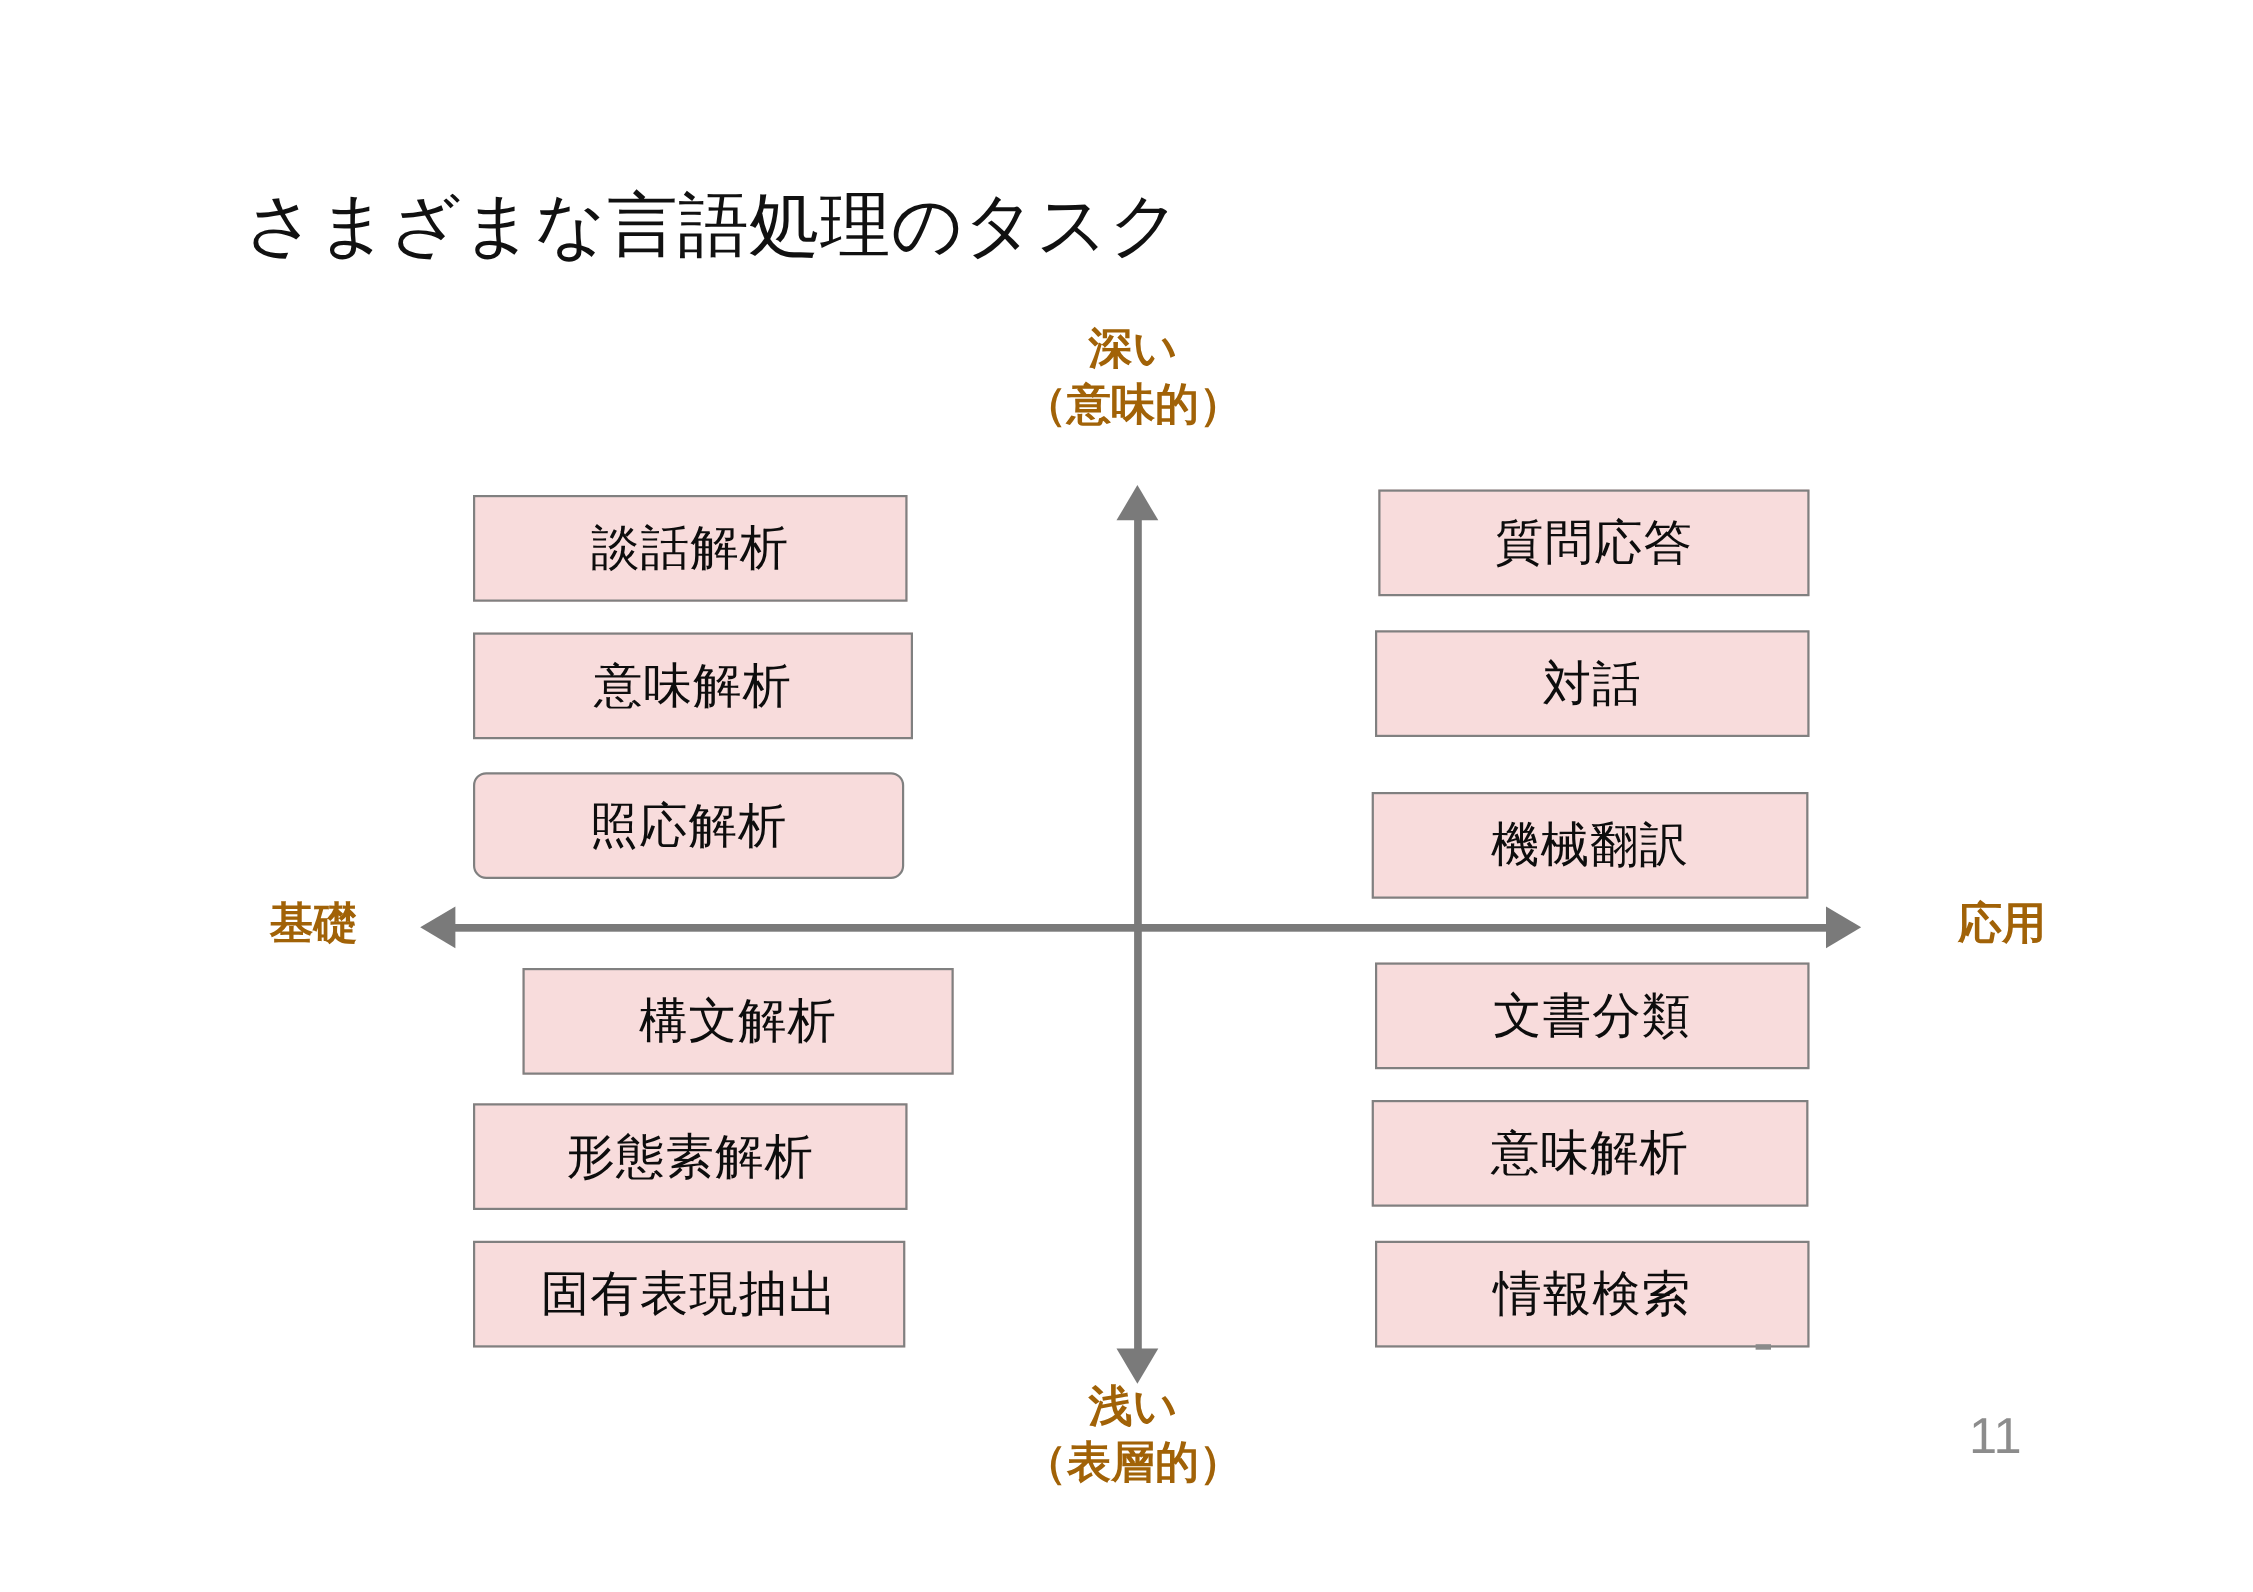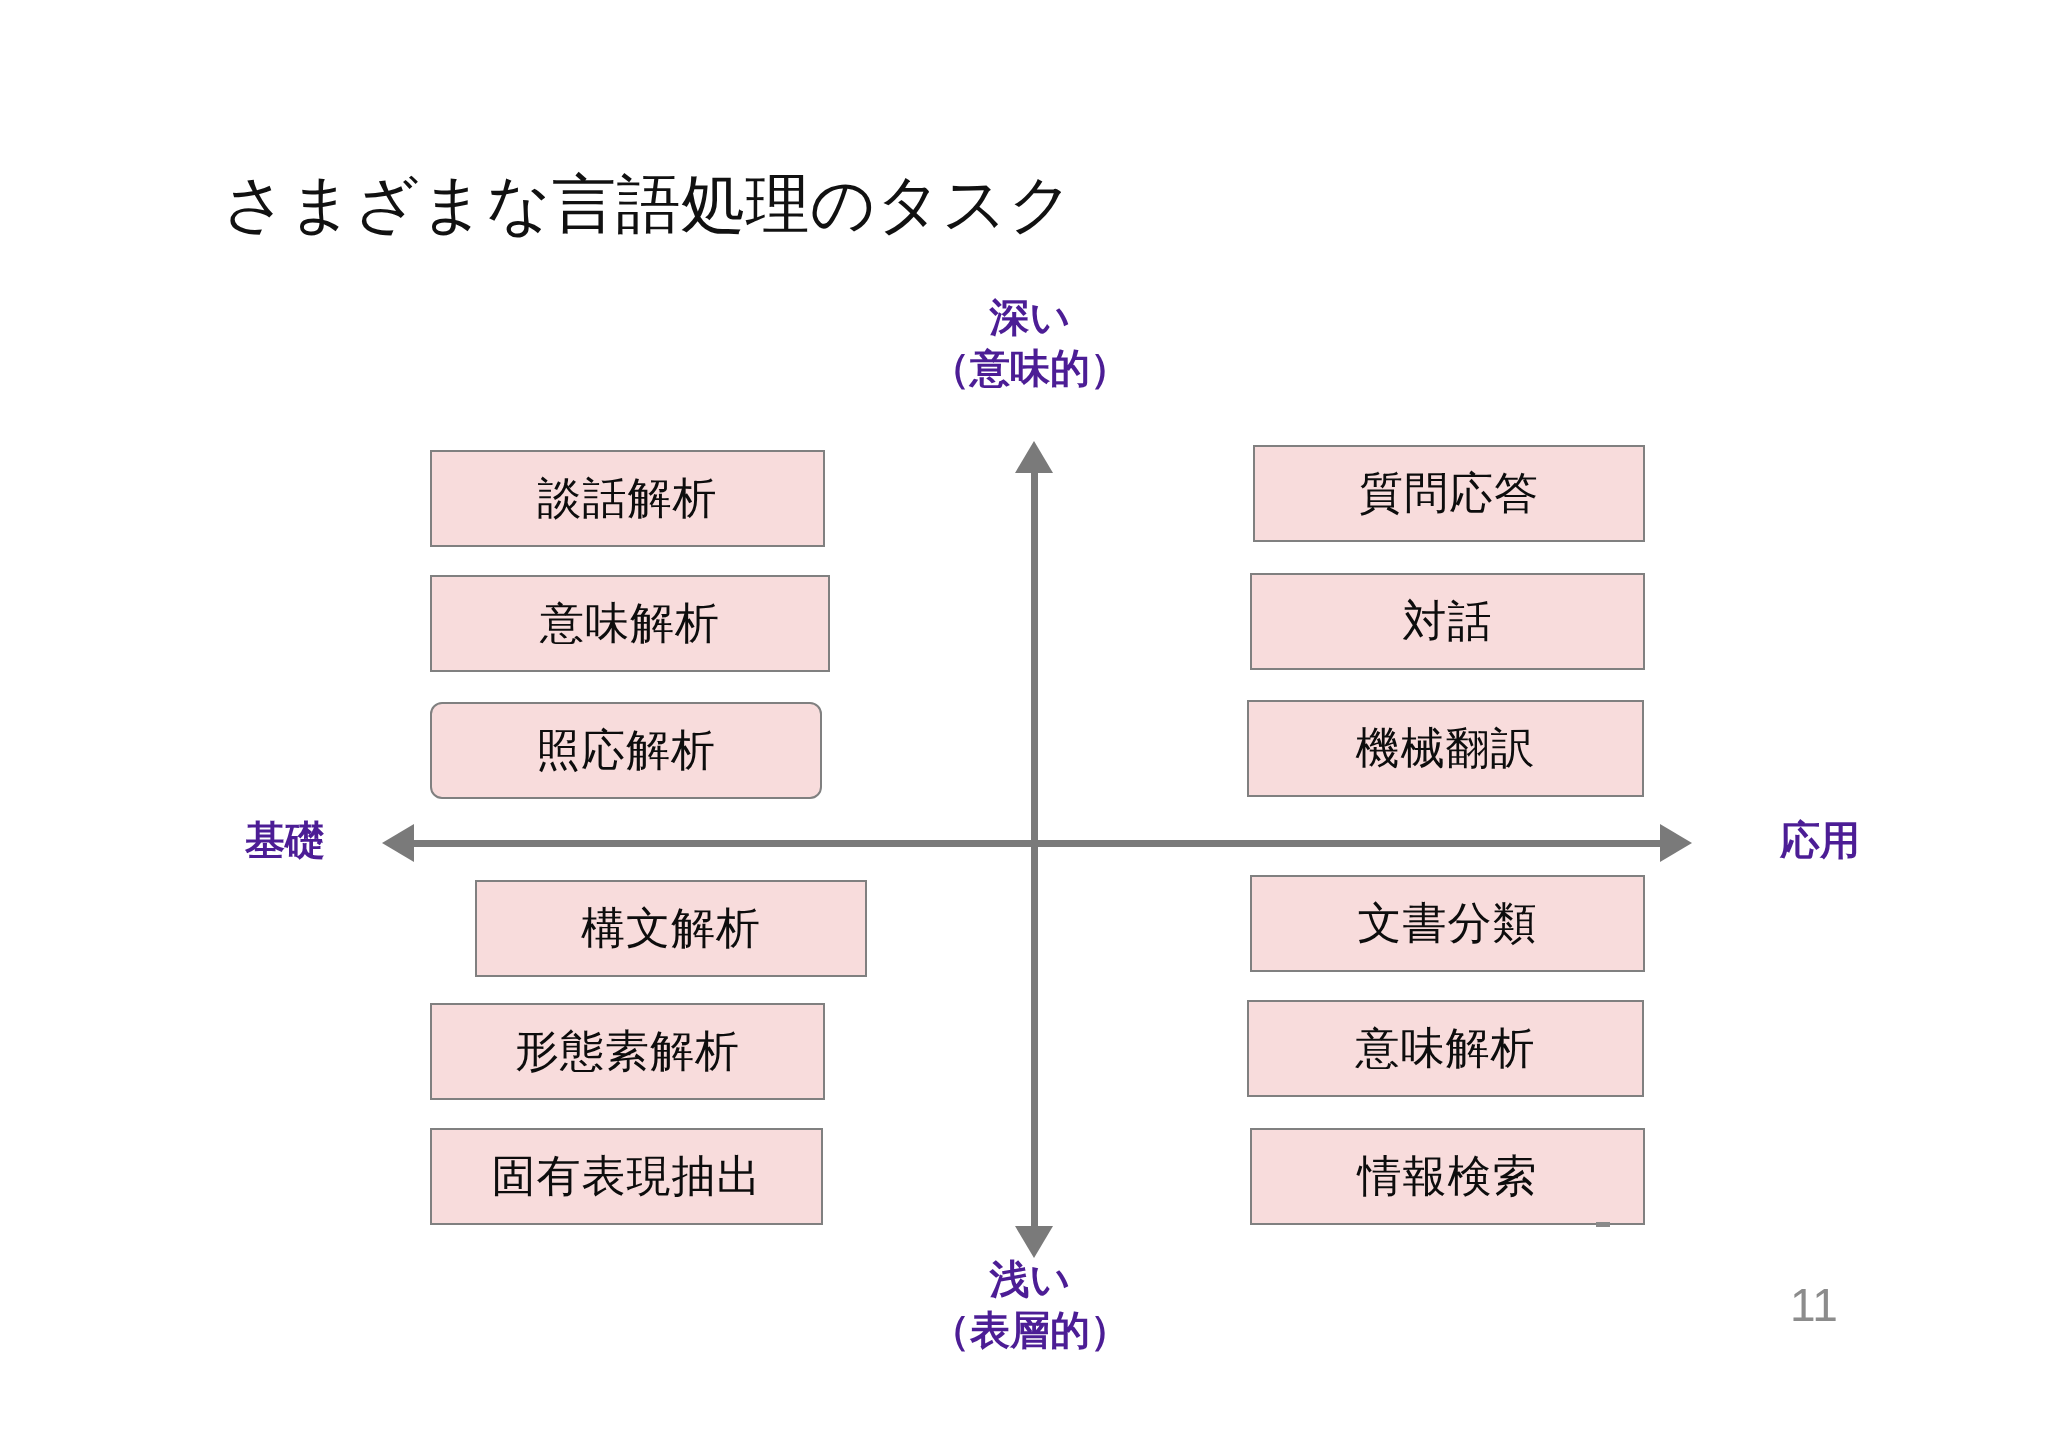--- a/index.html
+++ b/index.html
@@ -79,21 +79,21 @@
     top: 824px;
     border-top: 19px solid transparent;
     border-bottom: 19px solid transparent;
     border-left: 32px solid #7a7a7a;
   }
 
   
   .axis-label {
     position: absolute;
     font-weight: bold;
-    color: #4c1d95;
+    color: #a16207;
     font-size: 40px;
     line-height: 1.28;
     text-align: center;
     white-space: nowrap;
   }
   #axis-label-top {
     left: 830px;
     top: 292px;
     width: 400px;
   }
@@ -134,21 +134,21 @@
   #box-l1 { left: 430px; top: 450px;  width: 395px; height: 97px; }
   #box-l2 { left: 430px; top: 575px;  width: 400px; height: 97px; }
   #box-l3 { left: 430px; top: 702px;  width: 392px; height: 97px; border-radius: 12px; }
   #box-l4 { left: 430px; top: 880px;  width: 392px; height: 97px; margin-left: 45px; }
   #box-l5 { left: 430px; top: 1003px; width: 395px; height: 97px; }
   #box-l6 { left: 430px; top: 1128px; width: 393px; height: 97px; }
 
   
   #box-r1 { left: 1253px; top: 445px;  width: 392px; height: 97px; }
   #box-r2 { left: 1250px; top: 573px;  width: 395px; height: 97px; }
-  #box-r3 { left: 1247px; top: 700px;  width: 397px; height: 97px; }
+  #box-r3 { left: 1247px; top: 720px;  width: 397px; height: 97px; }
   #box-r4 { left: 1250px; top: 875px;  width: 395px; height: 97px; }
   #box-r5 { left: 1247px; top: 1000px; width: 397px; height: 97px; }
   #box-r6 { left: 1250px; top: 1128px; width: 395px; height: 97px; }
 
   
   #handle-artifact {
     position: absolute;
     left: 1596px;
     top: 1222px;
     width: 14px;

